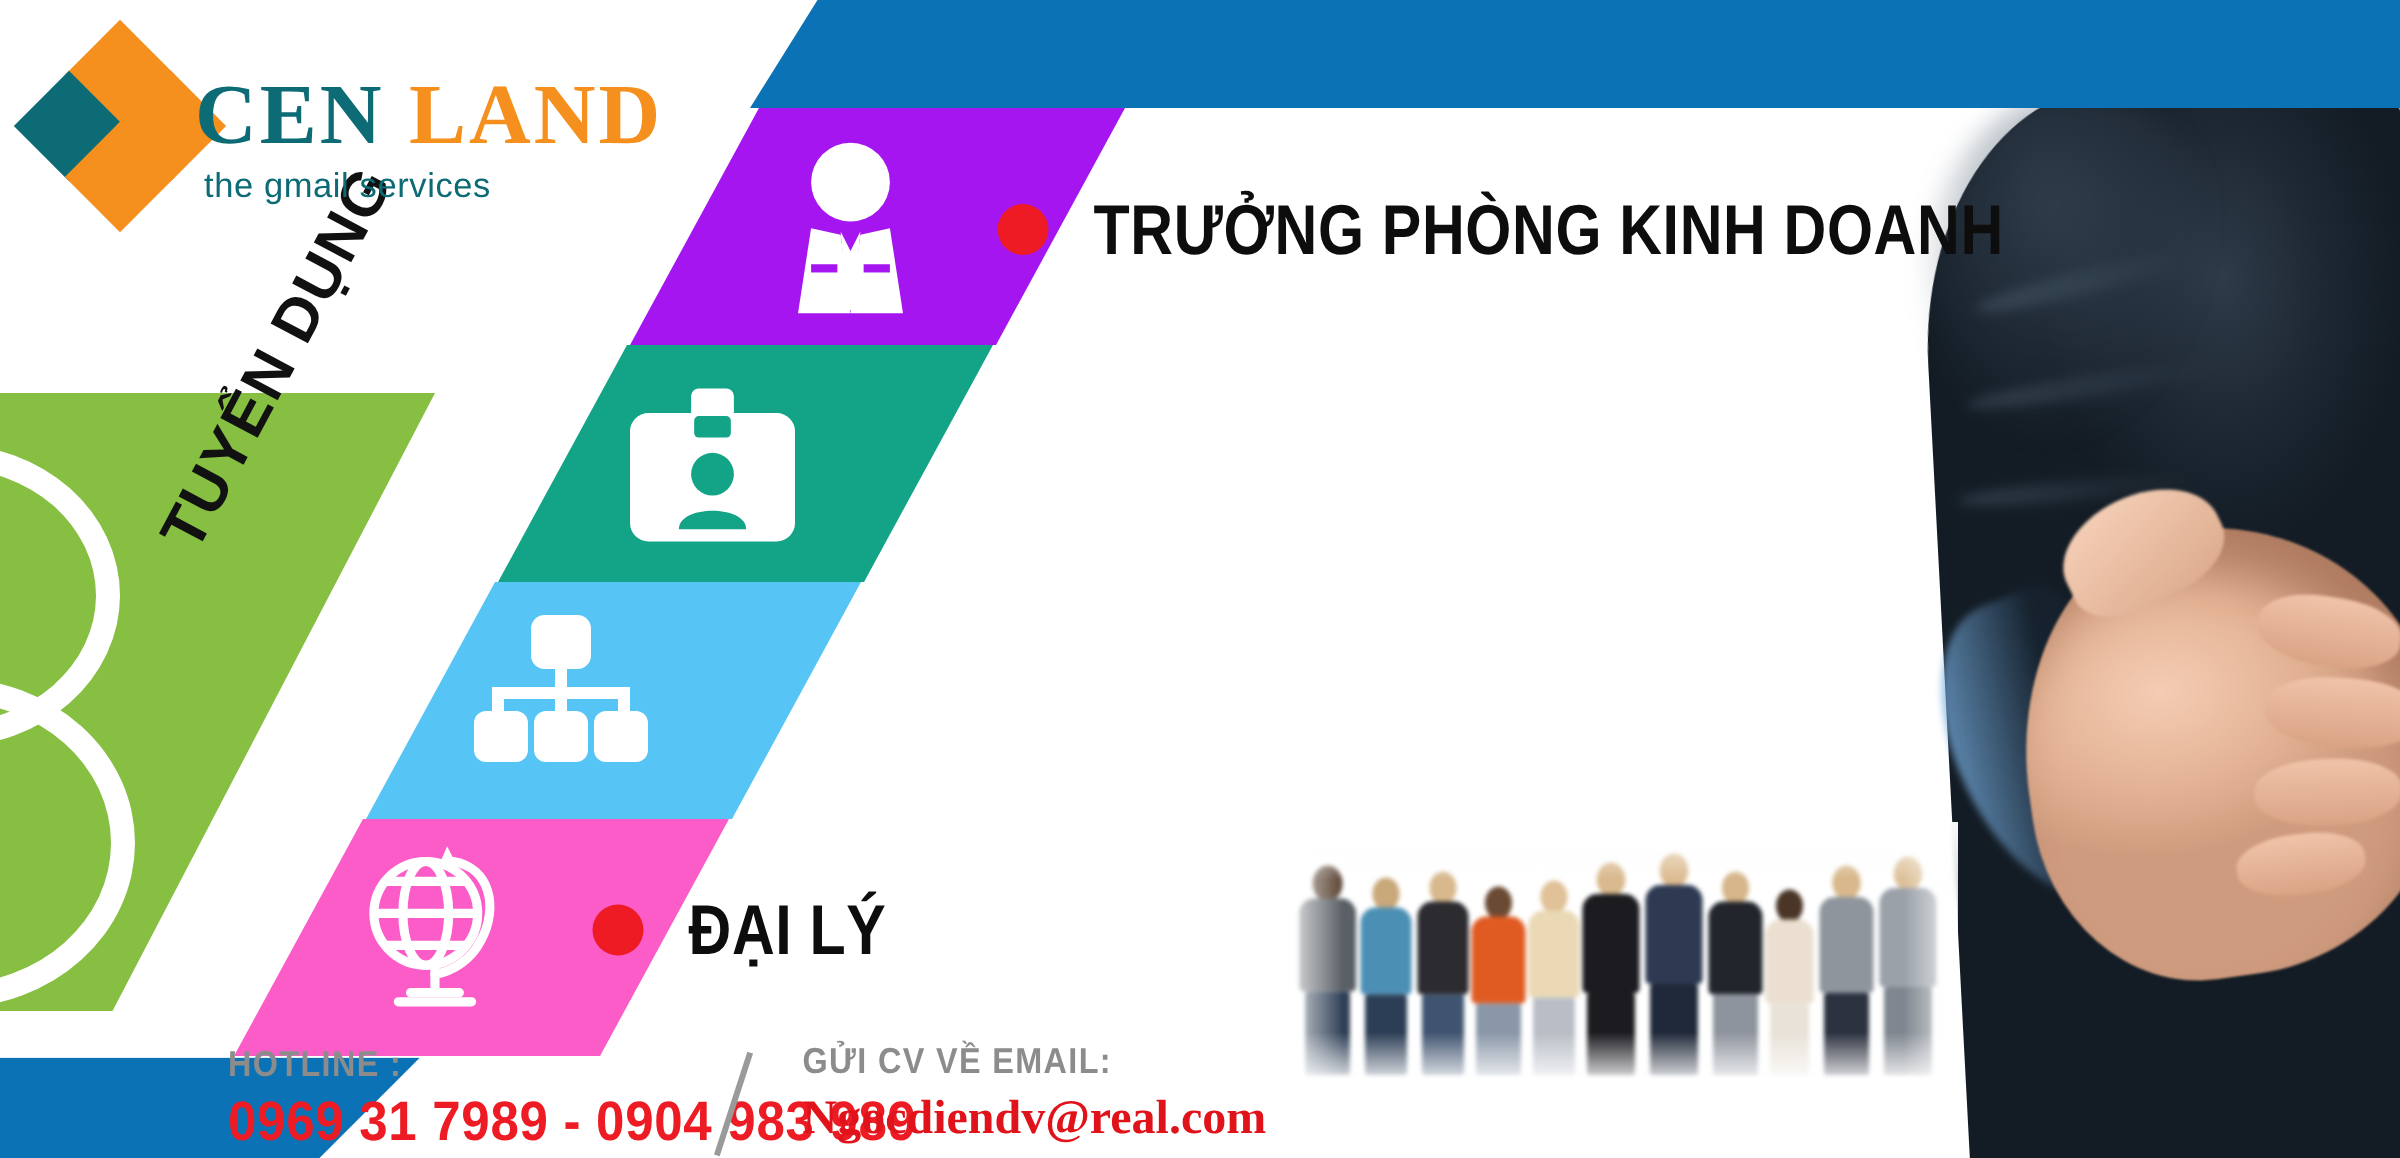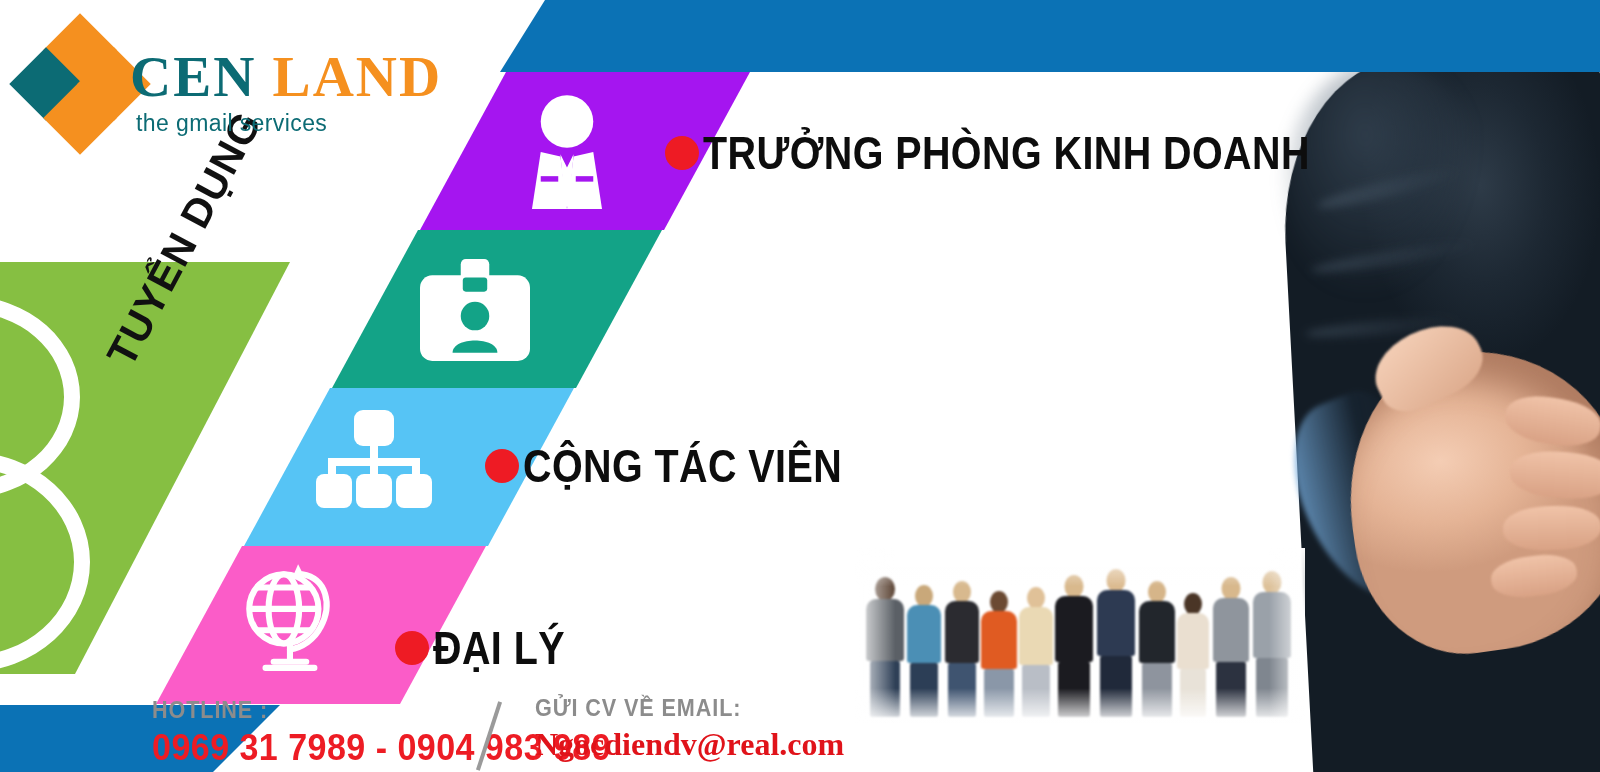--- a/index.html
+++ b/index.html
@@ -136,40 +136,40 @@
     color:#111111;
     transform:rotate(-62deg);
     transform-origin:left top;
     white-space:nowrap;
   }
 
   
   .job-row{
     position:absolute;
     display:flex;align-items:center;
-    gap:4px;
+    gap:30px;
   }
   .dot{
     width:34px;height:34px;border-radius:50%;
     background:#ee1b24;flex:0 0 auto;
   }
   .job-label{
     font-family:"Liberation Sans",sans-serif;
     font-weight:bold;
     font-size:47px;
     letter-spacing:0.5px;
     color:#0d0d0d;
     white-space:nowrap;
     transform:scaleX(0.84);
     transform-origin:left center;
   }
   .r1{left:665px;top:125px;}
   .r2{left:575px;top:282px;}
   .r3{left:485px;top:438px;}
-  .r4{left:395px;top:620px;}
+  .r4{left:395px;top:592px;}
 
   
   .apply-wrap{position:absolute;left:968px;top:308px;width:270px;height:150px;}
   .cursor-icon{
     position:absolute;left:6px;top:0px;width:42px;height:56px;
   }
   .apply-btn{
     position:absolute;left:0px;top:56px;
     width:250px;height:70px;
     border:none;
@@ -330,24 +330,20 @@
       <path d="M34 104 L66 104" stroke-linecap="round"></path>
     </svg>
   </div>
 
   <div class="tuyen-dung">TUYỂN DỤNG</div>
 
   <div class="job-row r1">
     <span class="dot"></span>
     <span class="job-label">TRƯỞNG PHÒNG KINH DOANH</span>
   </div>
-  <div class="job-row r3">
-    <span class="dot"></span>
-    <span class="job-label">CỘNG TÁC VIÊN</span>
-  </div>
   <div class="job-row r4">
     <span class="dot"></span>
     <span class="job-label">ĐẠI LÝ</span>
   </div>
 
 
   <div class="group-photo">
     <div class="person" style="left:10px;width:40px;height:140px;">
       <span class="p-head" style="top:0;width:20px;height:24px;background:#5a4232;"></span>
       <span class="p-body" style="top:22px;width:38px;height:62px;background:#5b6066;"></span>

